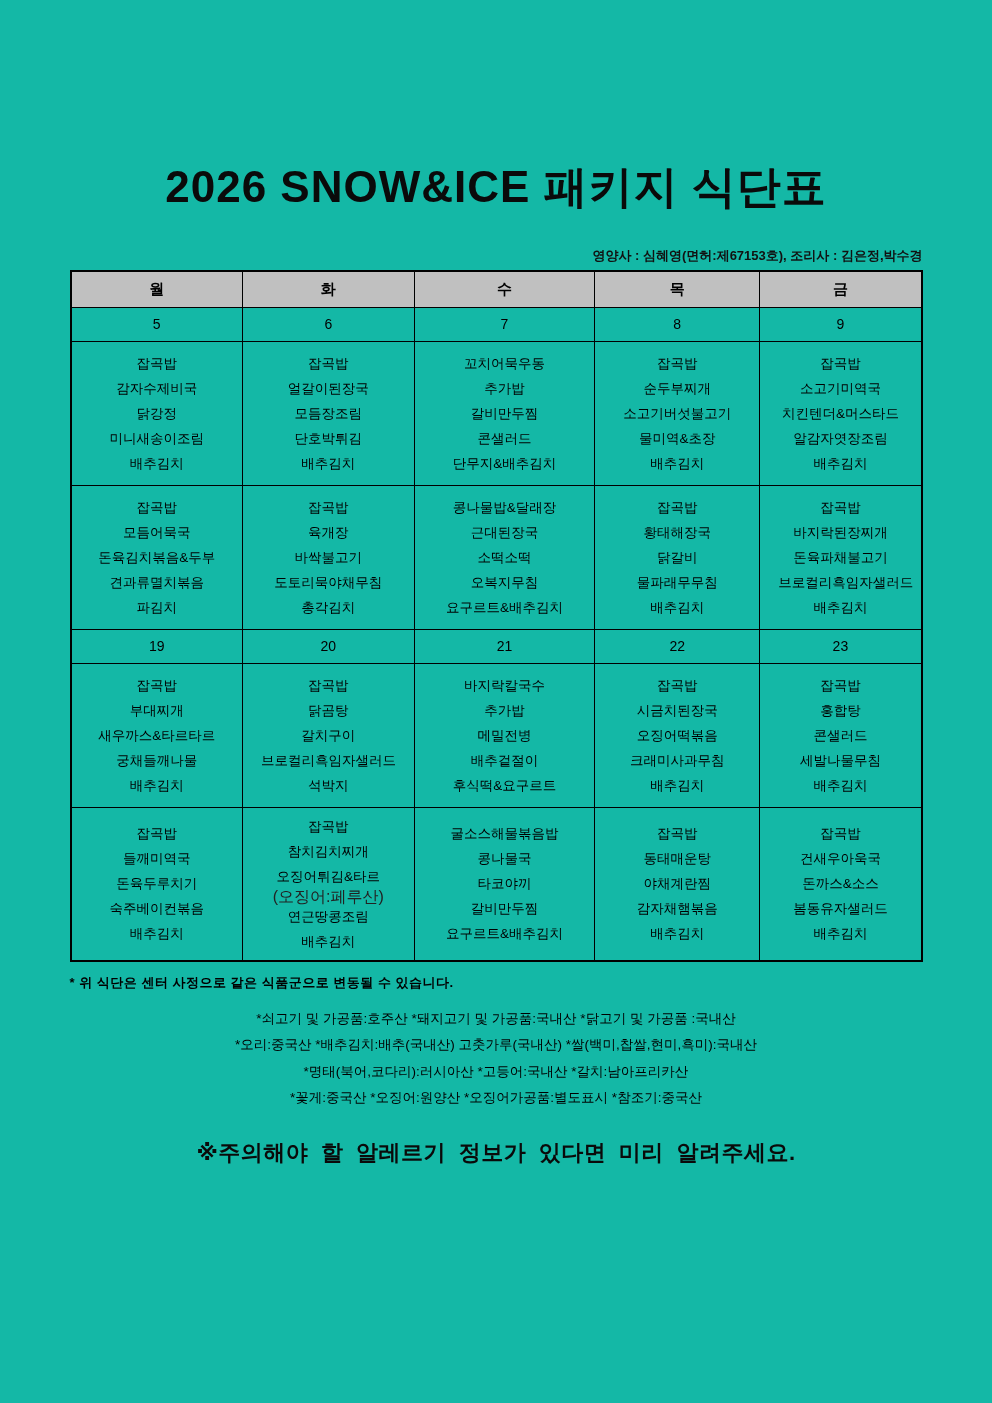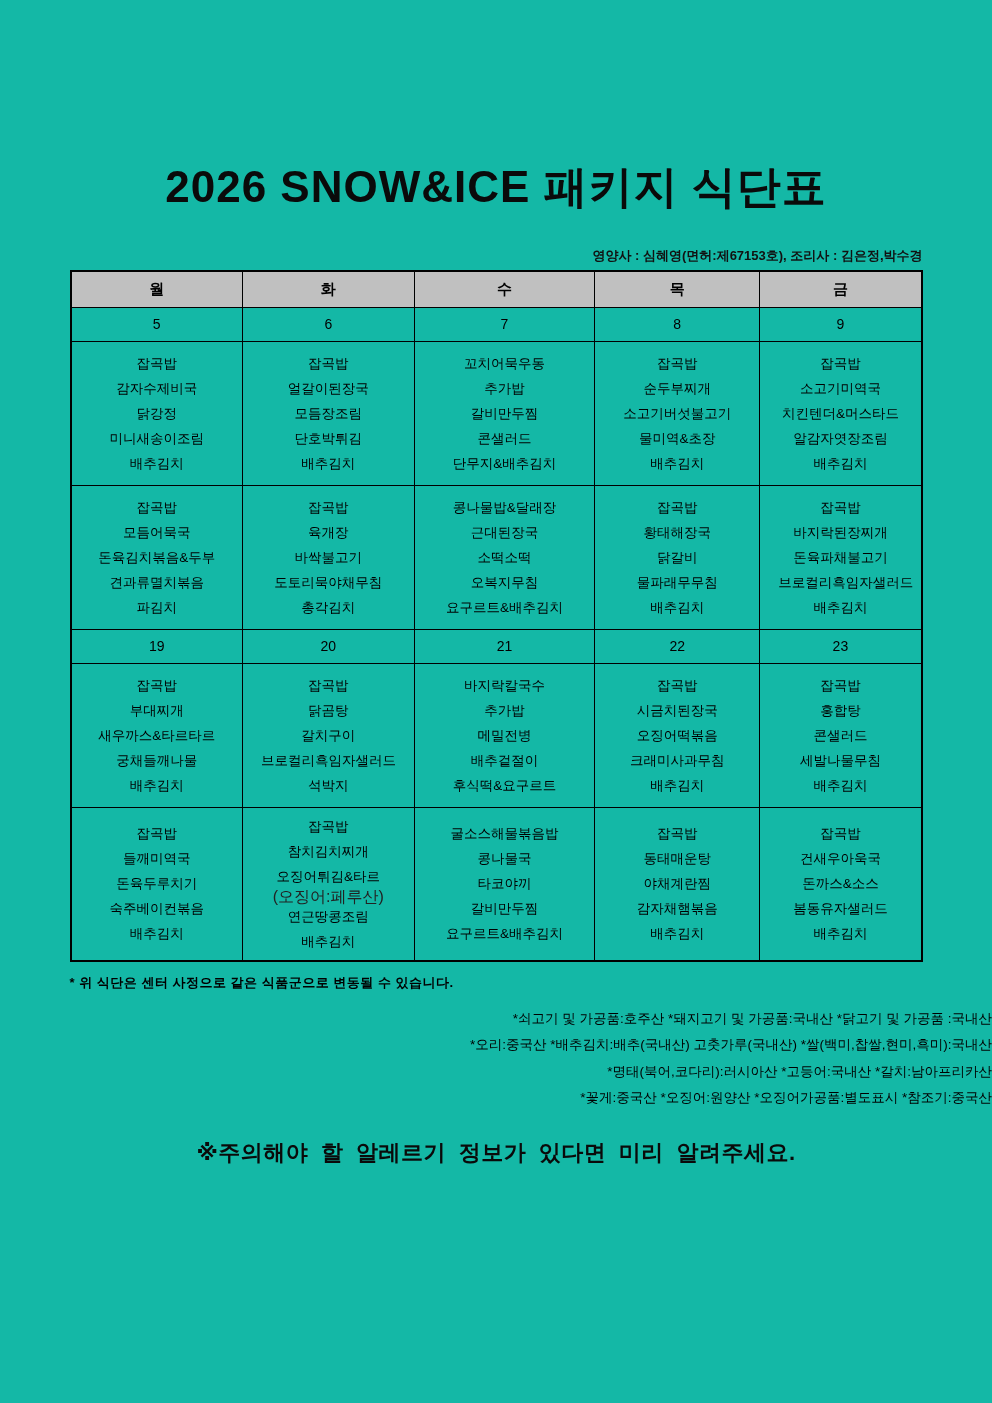--- a/index.html
+++ b/index.html
@@ -81,21 +81,21 @@
   }
   .origin-title {
     margin-top: 16px;
     text-align: center;
     font-size: 16px;
     font-weight: 700;
     letter-spacing: 2px;
   }
   .origin-lines {
     margin-top: 14px;
-    text-align: right;
+    text-align: center;
     font-size: 13.5px;
     font-weight: 500;
   }
   .origin-line { line-height: 26.5px; }
   .allergy-warning {
     margin-top: 26px;
     text-align: center;
     font-size: 22px;
     font-weight: 900;
     letter-spacing: 0.5px;

